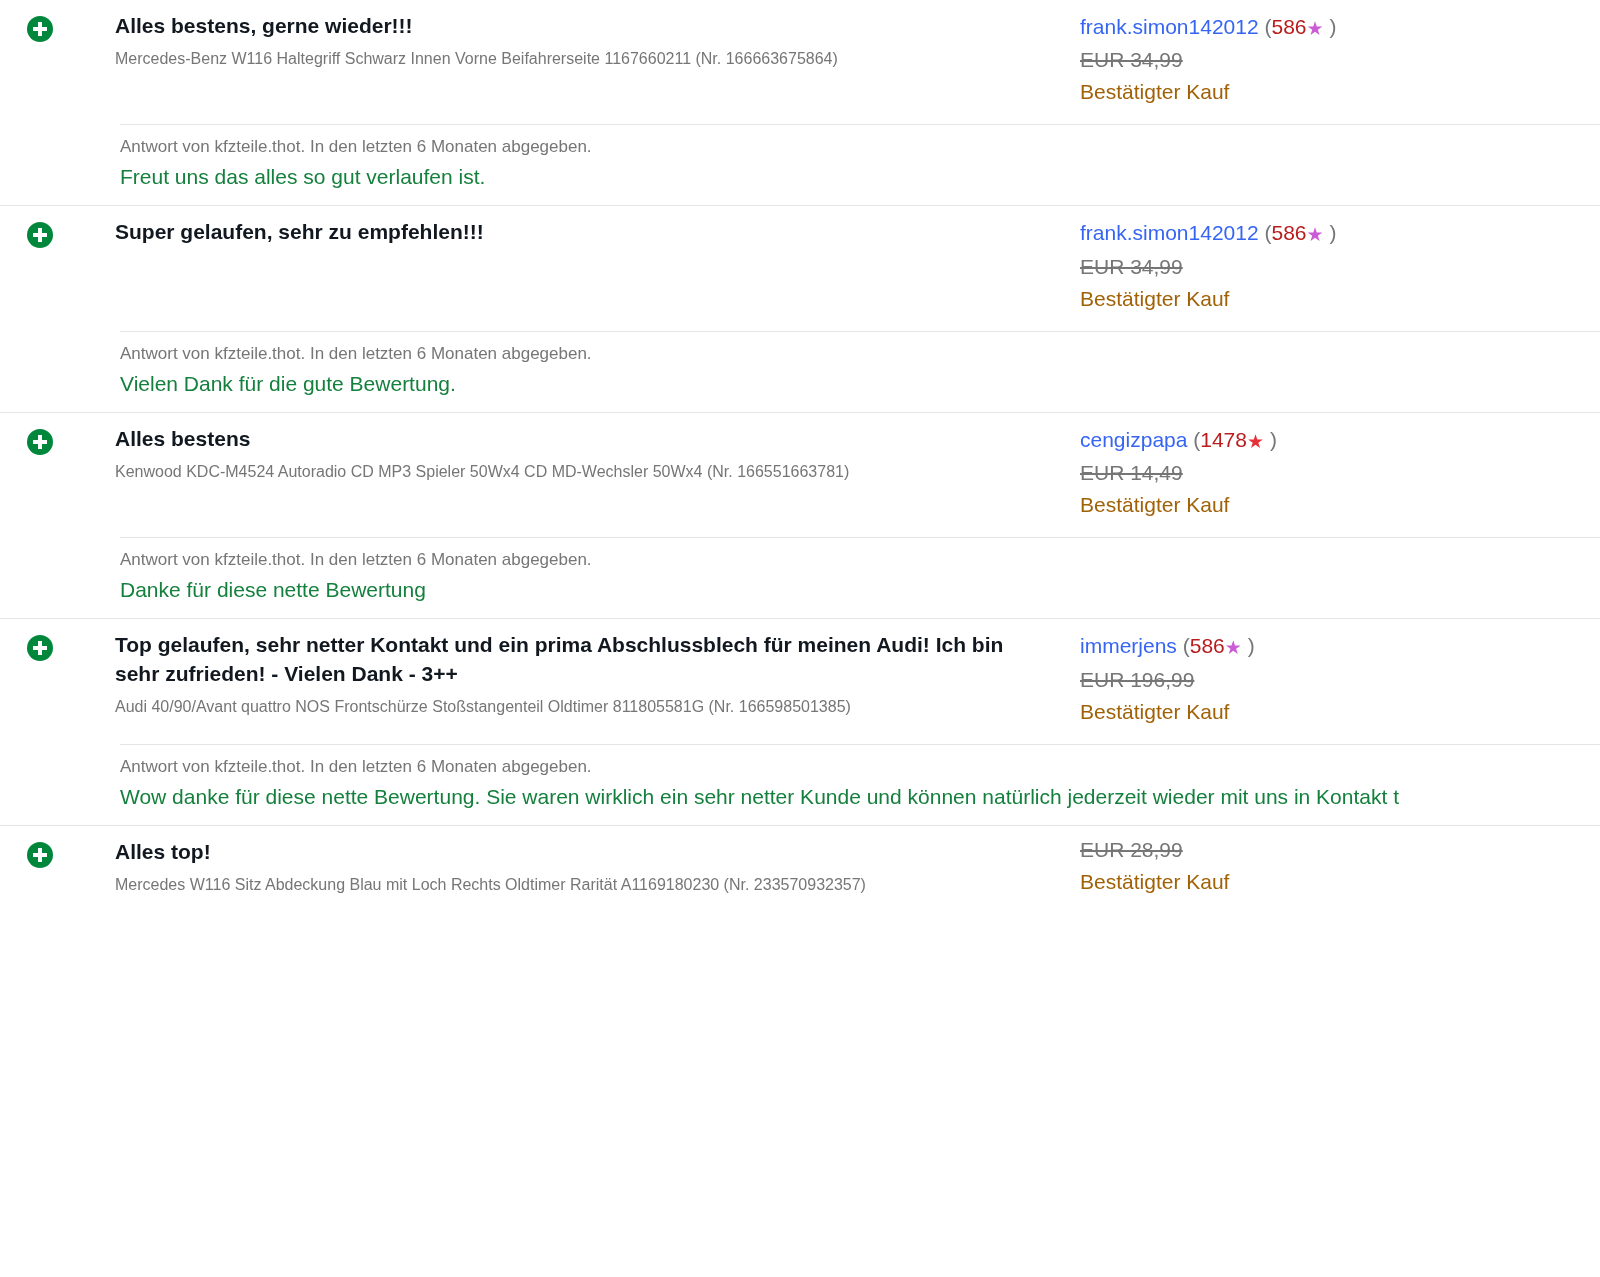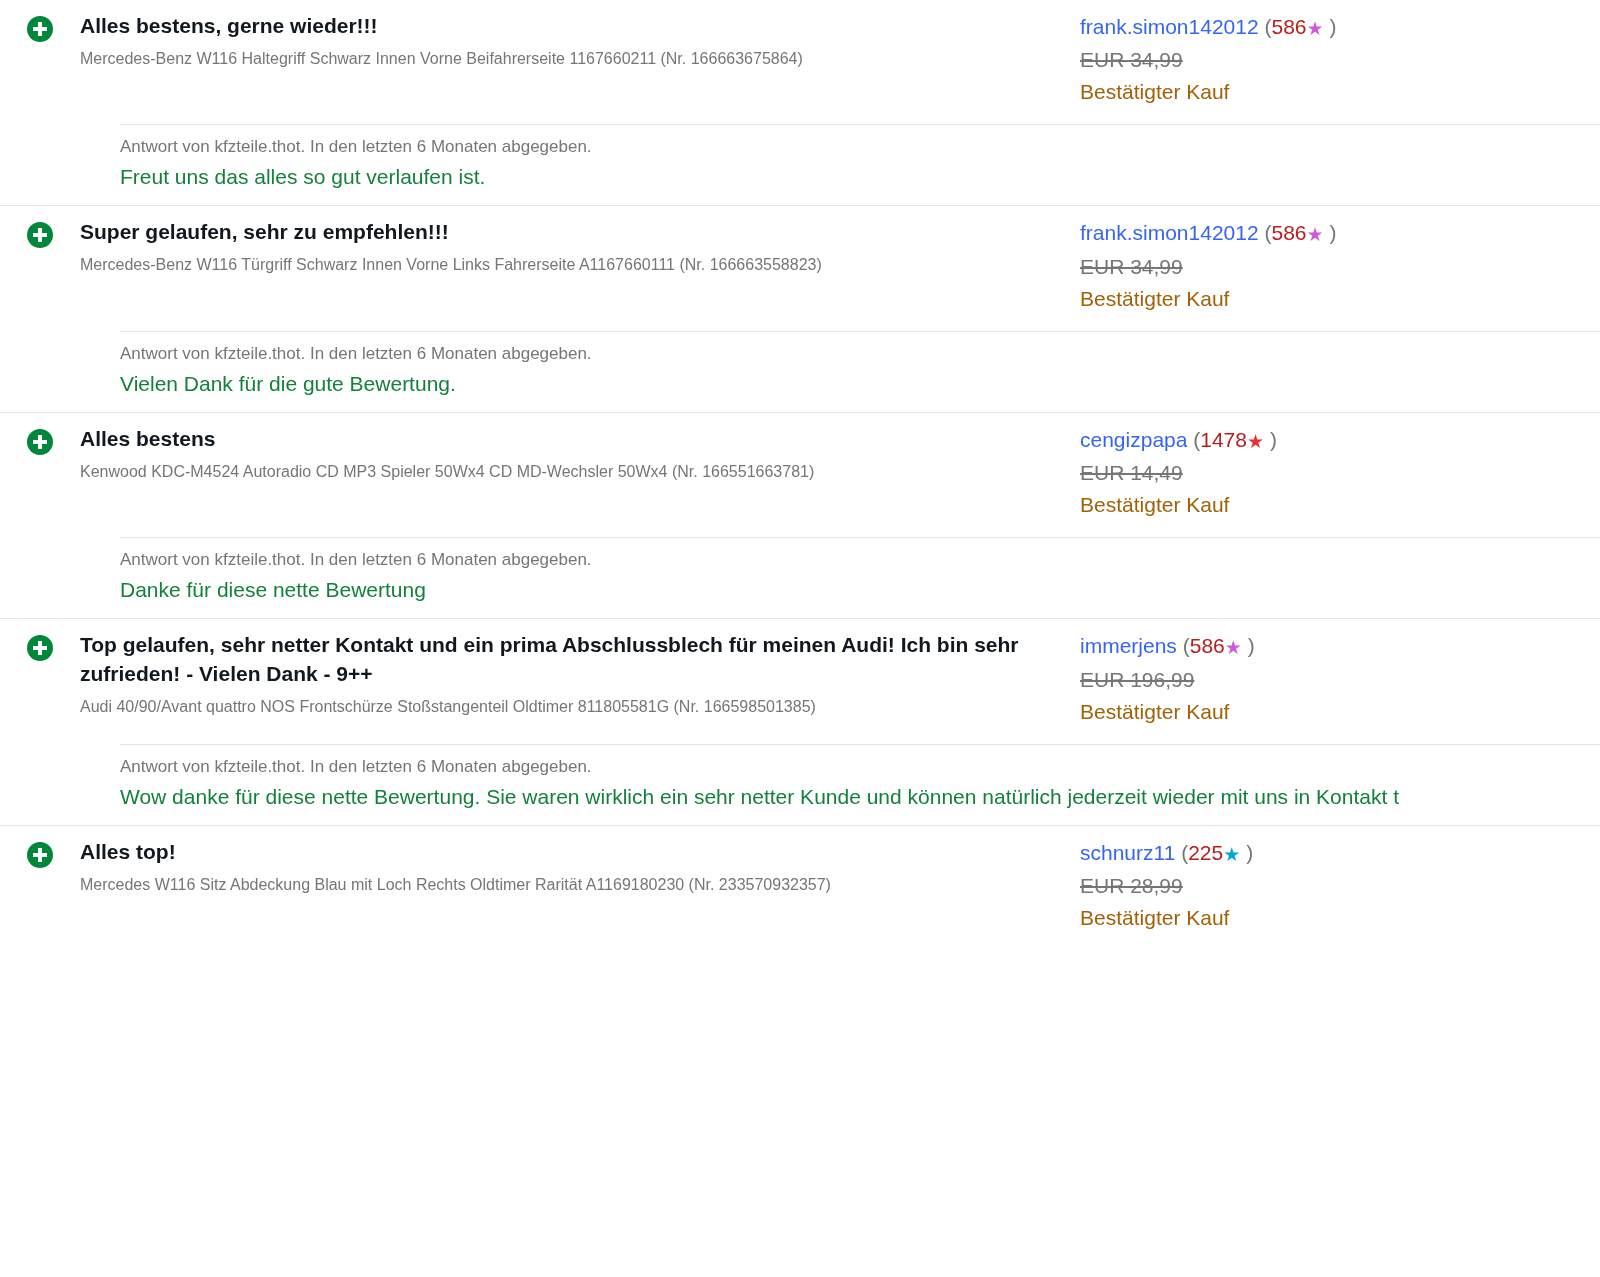--- a/index.html
+++ b/index.html
@@ -59,20 +59,21 @@
   .plus-icon::after {
     width: 4px;
     height: 14px;
     left: 11px;
     top: 6px;
   }
   .entry-main {
     flex: 1 1 auto;
     padding-right: 24px;
     min-width: 0;
+    margin-left: 35px;
   }
   .entry-side {
     flex: 0 0 520px;
     width: 520px;
     padding-left: 4px;
   }
   .comment-title {
     font-size: 21px;
     font-weight: bold;
     color: #111820;
@@ -161,21 +162,20 @@
         <div class="reply-text">Freut uns das alles so gut verlaufen ist.</div>
       </div>
     </div>
     <div class="feedback-entry">
       <div class="entry-top">
         <div class="rating-icon-cell">
           <span class="plus-icon"></span>
         </div>
         <div class="entry-main">
           <div class="comment-title">Super gelaufen, sehr zu empfehlen!!!</div>
-          <div class="item-desc">Mercedes-Benz W116 Türgriff Schwarz Innen Vorne Links Fahrerseite A1167660111 (Nr. 166663558823)</div>
         </div>
         <div class="entry-side">
           <div class="buyer-line"><a class="buyer-name" href="#">frank.simon142012</a> <span class="paren">(</span><a class="score-wrap" href="#" style="text-decoration: none;">586</a><span class="star" style="color: rgb(204, 92, 213);">★</span> <span class="paren">)</span></div>
           <div class="price">EUR 34,99</div>
           <div class="purchase-status">Bestätigter Kauf</div>
         </div>
       </div>
       <div class="reply-block">
         <div class="reply-meta">Antwort von kfzteile.thot. In den letzten 6 Monaten abgegeben.</div>
         <div class="reply-text">Vielen Dank für die gute Bewertung.</div>
@@ -200,21 +200,21 @@
         <div class="reply-meta">Antwort von kfzteile.thot. In den letzten 6 Monaten abgegeben.</div>
         <div class="reply-text">Danke für diese nette Bewertung</div>
       </div>
     </div>
     <div class="feedback-entry">
       <div class="entry-top">
         <div class="rating-icon-cell">
           <span class="plus-icon"></span>
         </div>
         <div class="entry-main">
-          <div class="comment-title">Top gelaufen, sehr netter Kontakt und ein prima Abschlussblech für meinen Audi! Ich bin sehr zufrieden! - Vielen Dank - 9++</div>
+          <div class="comment-title">Top gelaufen, sehr netter Kontakt und ein prima Abschlussblech für meinen Audi! Ich bin sehr zufrieden! - Vielen Dank - 3++</div>
           <div class="item-desc">Audi 40/90/Avant quattro NOS Frontschürze Stoßstangenteil Oldtimer 811805581G (Nr. 166598501385)</div>
         </div>
         <div class="entry-side">
           <div class="buyer-line"><a class="buyer-name" href="#">immerjens</a> <span class="paren">(</span><a class="score-wrap" href="#" style="text-decoration: none;">586</a><span class="star" style="color: rgb(204, 92, 213);">★</span> <span class="paren">)</span></div>
           <div class="price">EUR 196,99</div>
           <div class="purchase-status">Bestätigter Kauf</div>
         </div>
       </div>
       <div class="reply-block">
         <div class="reply-meta">Antwort von kfzteile.thot. In den letzten 6 Monaten abgegeben.</div>
@@ -224,19 +224,18 @@
     <div class="feedback-entry">
       <div class="entry-top">
         <div class="rating-icon-cell">
           <span class="plus-icon"></span>
         </div>
         <div class="entry-main">
           <div class="comment-title">Alles top!</div>
           <div class="item-desc">Mercedes W116 Sitz Abdeckung Blau mit Loch Rechts Oldtimer Rarität A1169180230 (Nr. 233570932357)</div>
         </div>
         <div class="entry-side">
-          <div class="buyer-line"><a class="buyer-name" href="#">schnurz11</a> <span class="paren">(</span><a class="score-wrap" href="#" style="text-decoration: none;">225</a><span class="star" style="color: rgb(0, 166, 214);">★</span> <span class="paren">)</span></div>
           <div class="price">EUR 28,99</div>
           <div class="purchase-status">Bestätigter Kauf</div>
         </div>
       </div>
     </div>
   </div>
 
 </body></html>

